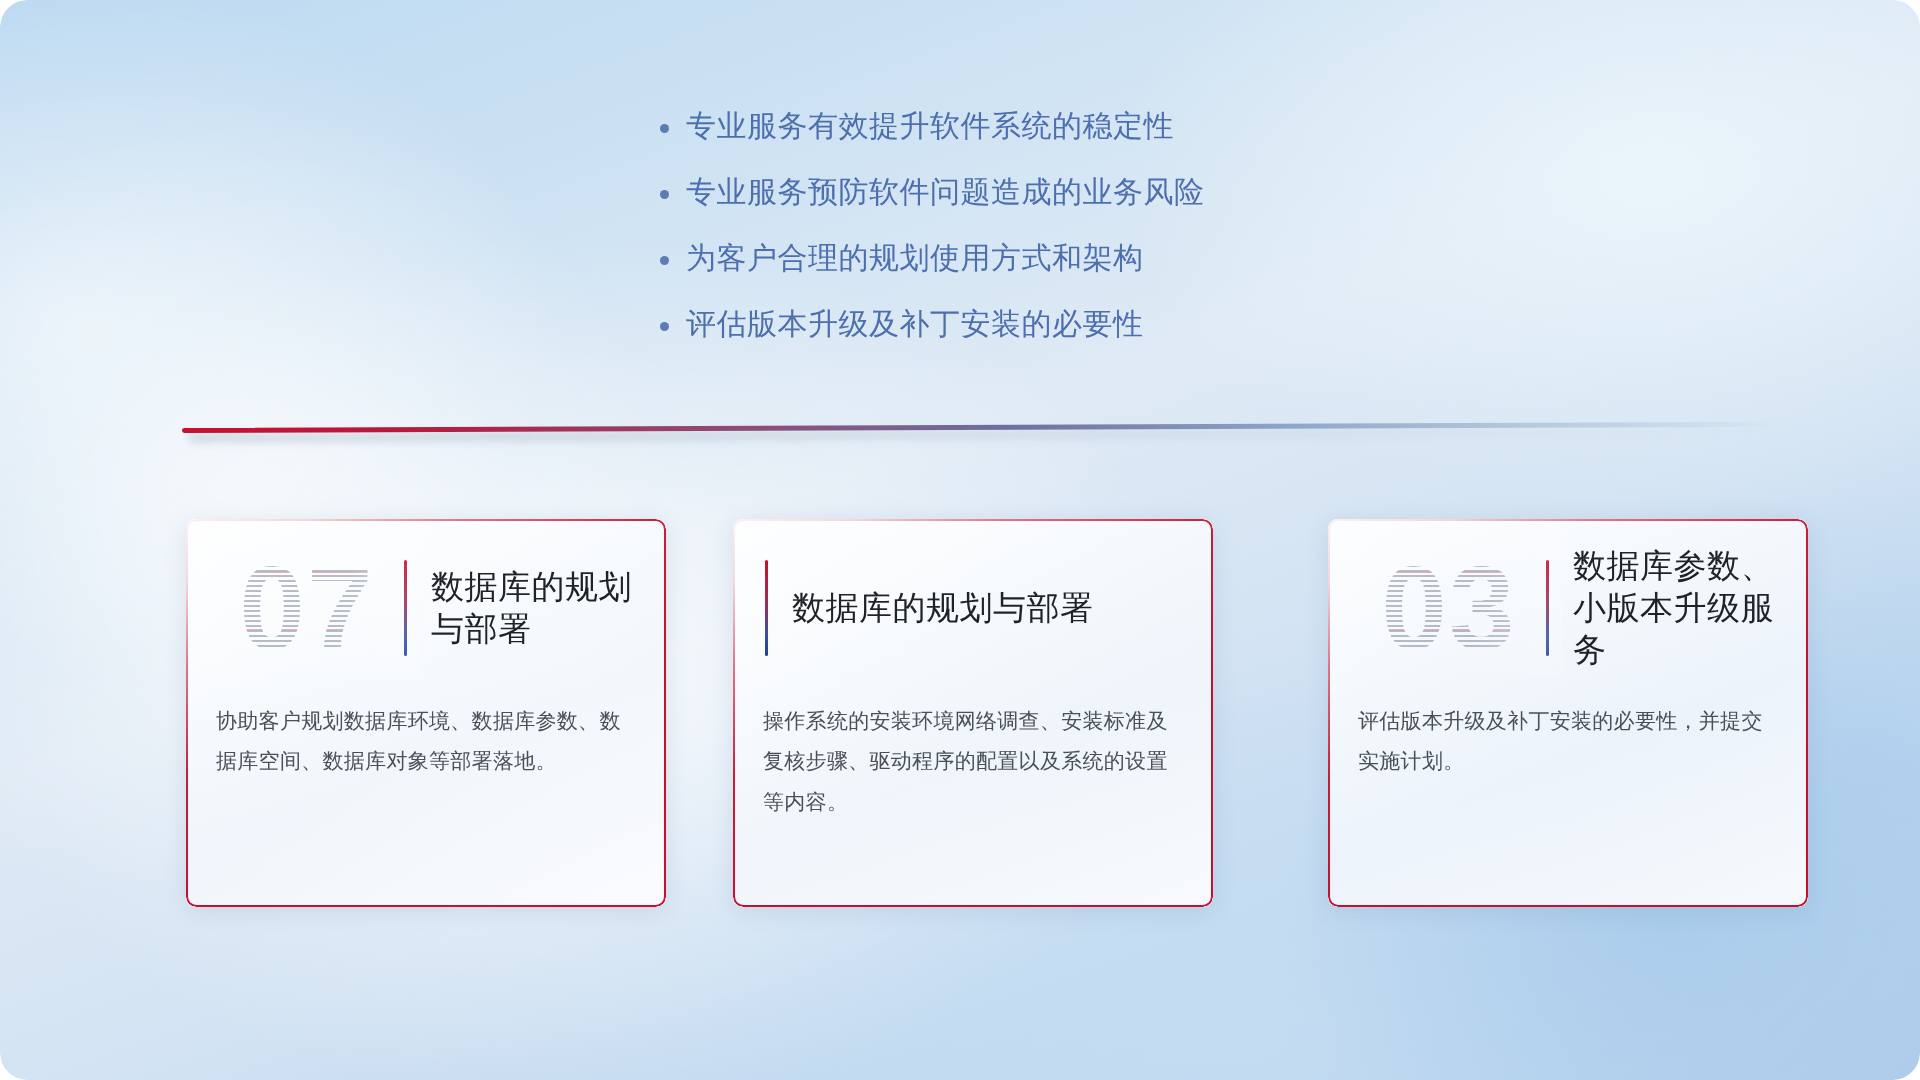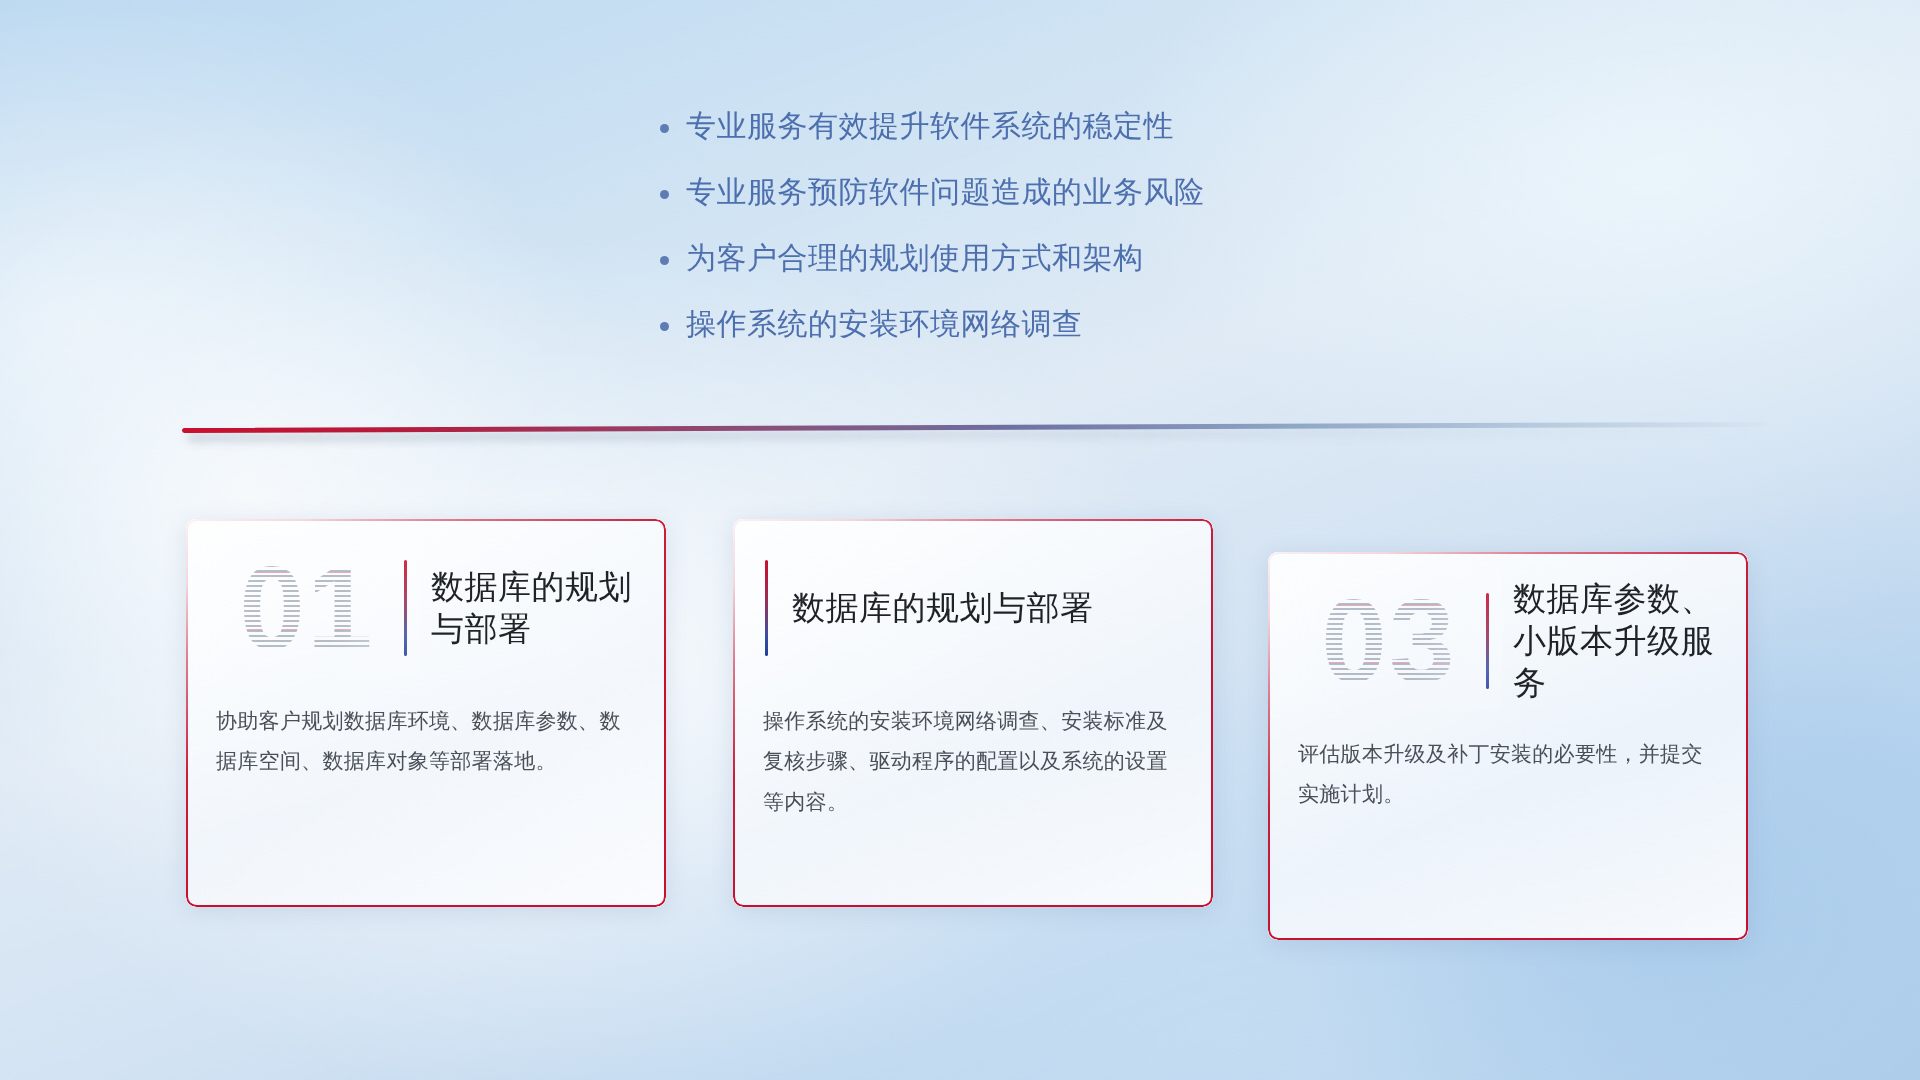--- a/index.html
+++ b/index.html
@@ -1,16 +1,16 @@
 <!DOCTYPE html>
 <html><head>
 <meta charset="utf-8">
 <title>Service Slide</title>
 <style>
-  * { box-sizing: border-box; margin: 0; padding: 0; }
+  * { box-sizing: border-box; margin: 0; padding: 0; border-radius: 27px; }
 
   html, body {
     width: 1920px;
     height: 1080px;
     overflow: hidden;
     font-family: "Liberation Sans", "DejaVu Sans", sans-serif;
   }
 
   #slide {
     position: relative;
@@ -142,21 +142,21 @@
         rgba(250,252,254,0.90) 28%,
         rgba(243,247,252,0.88) 58%,
         rgba(251,252,254,0.95) 100%);
     box-shadow:
        0 4px 22px rgba(90,120,160,0.16),
        inset 0 0 0 0.5px rgba(255,255,255,0.9);
     overflow: hidden;
   }
   .card-1 { left: 186px; }
   .card-2 { left: 733px; }
-  .card-3 { left: 1268px; margin-top: 33px; }
+  .card-3 { left: 1328px; }
 
   
   .card-border {
     position: absolute;
     inset: 0;
     border-radius: 10px;
     padding: 1.6px;
     background: linear-gradient(152deg,
         rgba(200,16,46,0.05) 0%,
         rgba(200,16,46,0.16) 10%,
@@ -271,36 +271,36 @@
       <span class="bullet-text">专业服务预防软件问题造成的业务风险</span>
     </div>
 
     <div class="bullet-row">
       <span class="bullet-dot"><span></span></span>
       <span class="bullet-text">为客户合理的规划使用方式和架构</span>
     </div>
 
     <div class="bullet-row">
       <span class="bullet-dot"><span></span></span>
-      <span class="bullet-text">操作系统的安装环境网络调查</span>
+      <span class="bullet-text">评估版本升级及补丁安装的必要性</span>
     </div>
 
   </div>
 
   <div class="divider-wrap">
     <div class="divider-shadow"></div>
     <div class="divider-line"></div>
   </div>
 
   <div class="cards">
 
     <div class="card card-1">
       <div class="card-border"></div>
       <div class="card-head">
-        <div class="card-number">01</div>
+        <div class="card-number">07</div>
         <div class="card-bar"></div>
         <div class="card-title">数据库的规划与部署</div>
       </div>
       <div class="card-body">协助客户规划数据库环境、数据库参数、数据库空间、数据库对象等部署落地。</div>
     </div>
 
     <div class="card card-2">
       <div class="card-border"></div>
       <div class="card-head">
         <div class="card-bar"></div>

